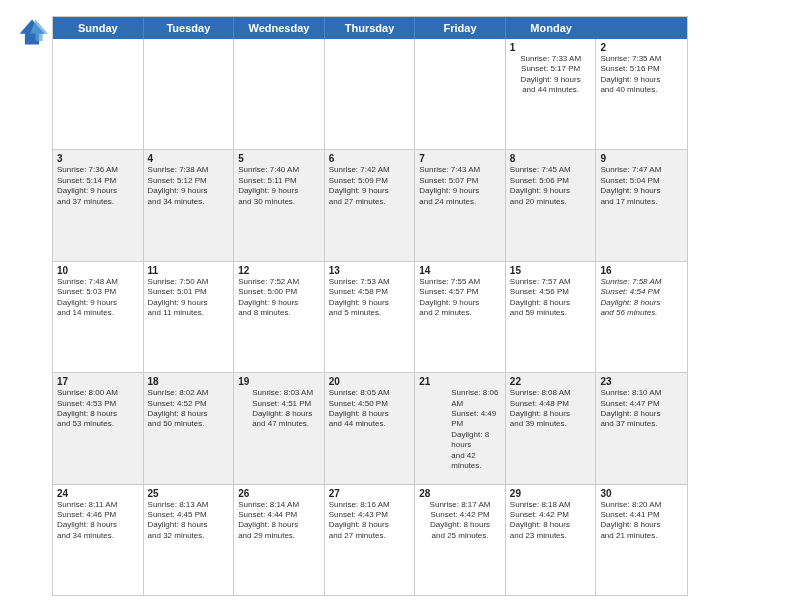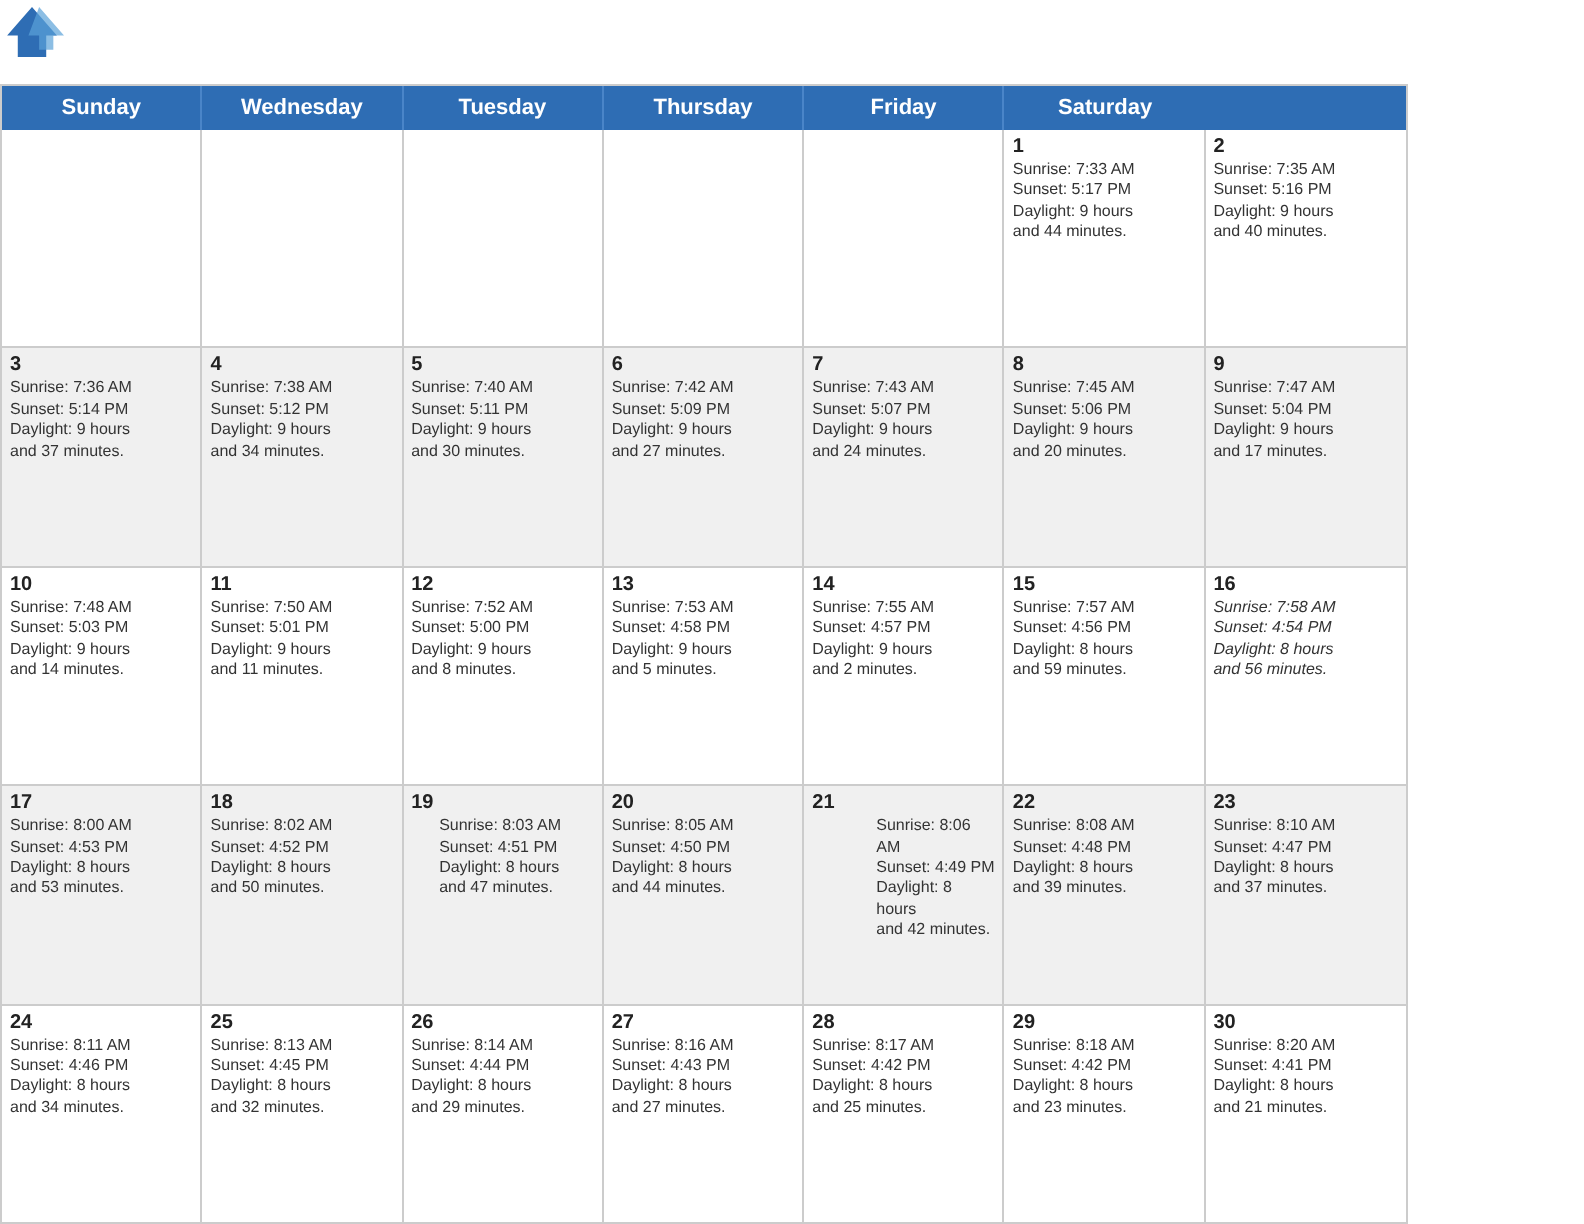--- a/index.html
+++ b/index.html
@@ -6,23 +6,23 @@
     body {
       width: 792px;
       height: 612px;
       font-family: Arial, sans-serif;
       background: #fff;
       overflow: hidden;
     }
     .page {
       width: 704px;
       height: 612px;
-      padding: 0;
-      display: flex;
-      flex-direction: column;
+      padding: 16px;
+      display: flex;
+      flex-direction: row;
     }
     .header {
       display: flex;
       justify-content: space-between;
       align-items: flex-start;
       margin-bottom: 10px;
     }
     .logo {
       display: flex;
       align-items: center;
@@ -129,36 +129,36 @@
     </div>
     <div class="title-block">
       <div class="main-title"></div>
       <div class="subtitle"></div>
     </div>
   </div>
 
   <div class="calendar">
     <div class="cal-header" id="cal-header">
         <div class="cal-header-cell">Sunday</div>
+        <div class="cal-header-cell">Tuesday</div>
         <div class="cal-header-cell">Wednesday</div>
-        <div class="cal-header-cell">Tuesday</div>
         <div class="cal-header-cell">Thursday</div>
         <div class="cal-header-cell">Friday</div>
-        <div class="cal-header-cell">Saturday</div>
+        <div class="cal-header-cell">Monday</div>
       </div>
     <div class="cal-body" id="cal-body">
         <div class="cal-row">
           <div class="cal-cell empty"></div>
           <div class="cal-cell empty"></div>
           <div class="cal-cell empty"></div>
           <div class="cal-cell empty"></div>
           <div class="cal-cell empty"></div>
           <div class="cal-cell">
             <div class="day-num">1</div>
-            <div class="day-info" style="white-space: pre-line;">Sunrise: 7:33 AM
+            <div class="day-info" style="white-space: pre-line; text-align: center;">Sunrise: 7:33 AM
 Sunset: 5:17 PM
 Daylight: 9 hours
 and 44 minutes.</div>
           </div>
           <div class="cal-cell">
             <div class="day-num">2</div>
             <div class="day-info" style="white-space: pre-line;">Sunrise: 7:35 AM
 Sunset: 5:16 PM
 Daylight: 9 hours
 and 40 minutes.</div>
@@ -341,21 +341,21 @@
           </div>
           <div class="cal-cell">
             <div class="day-num">27</div>
             <div class="day-info" style="white-space: pre-line;">Sunrise: 8:16 AM
 Sunset: 4:43 PM
 Daylight: 8 hours
 and 27 minutes.</div>
           </div>
           <div class="cal-cell">
             <div class="day-num">28</div>
-            <div class="day-info" style="white-space: pre-line;">Sunrise: 8:17 AM
+            <div class="day-info" style="white-space: pre-line; text-align: center;">Sunrise: 8:17 AM
 Sunset: 4:42 PM
 Daylight: 8 hours
 and 25 minutes.</div>
           </div>
           <div class="cal-cell">
             <div class="day-num">29</div>
             <div class="day-info" style="white-space: pre-line;">Sunrise: 8:18 AM
 Sunset: 4:42 PM
 Daylight: 8 hours
 and 23 minutes.</div>

